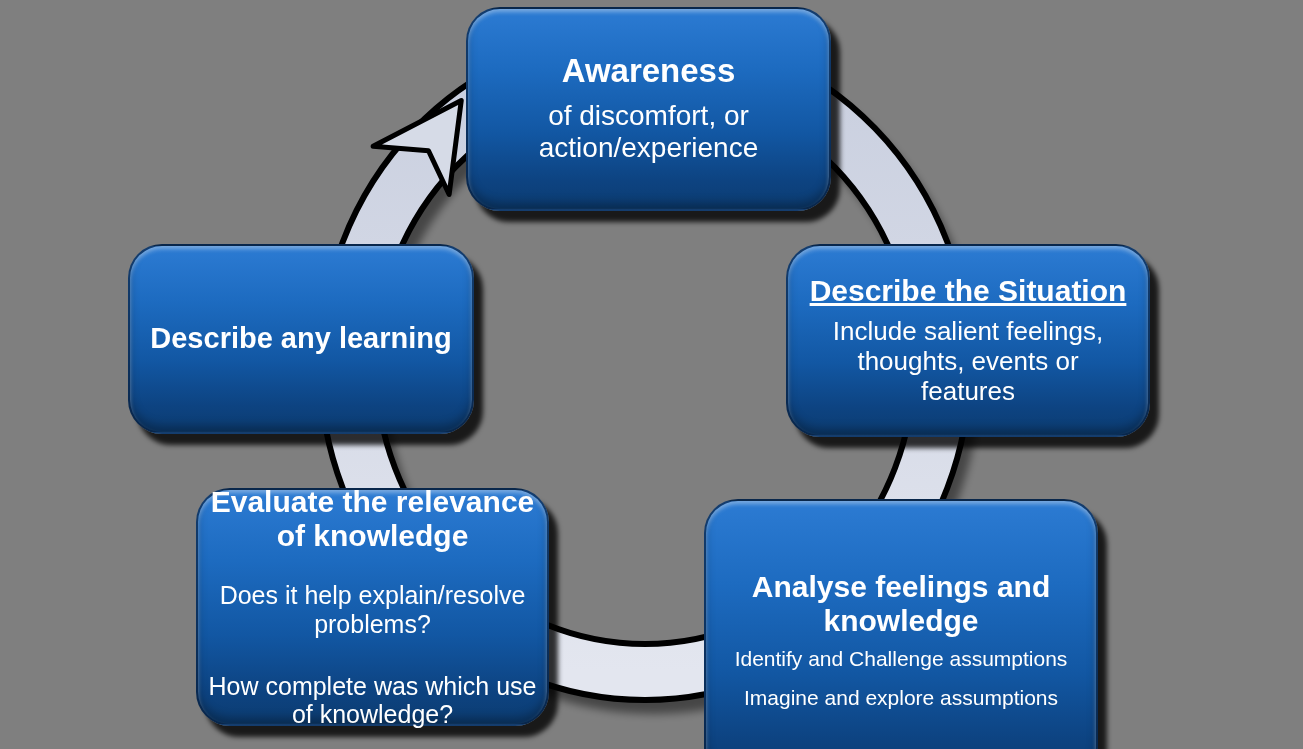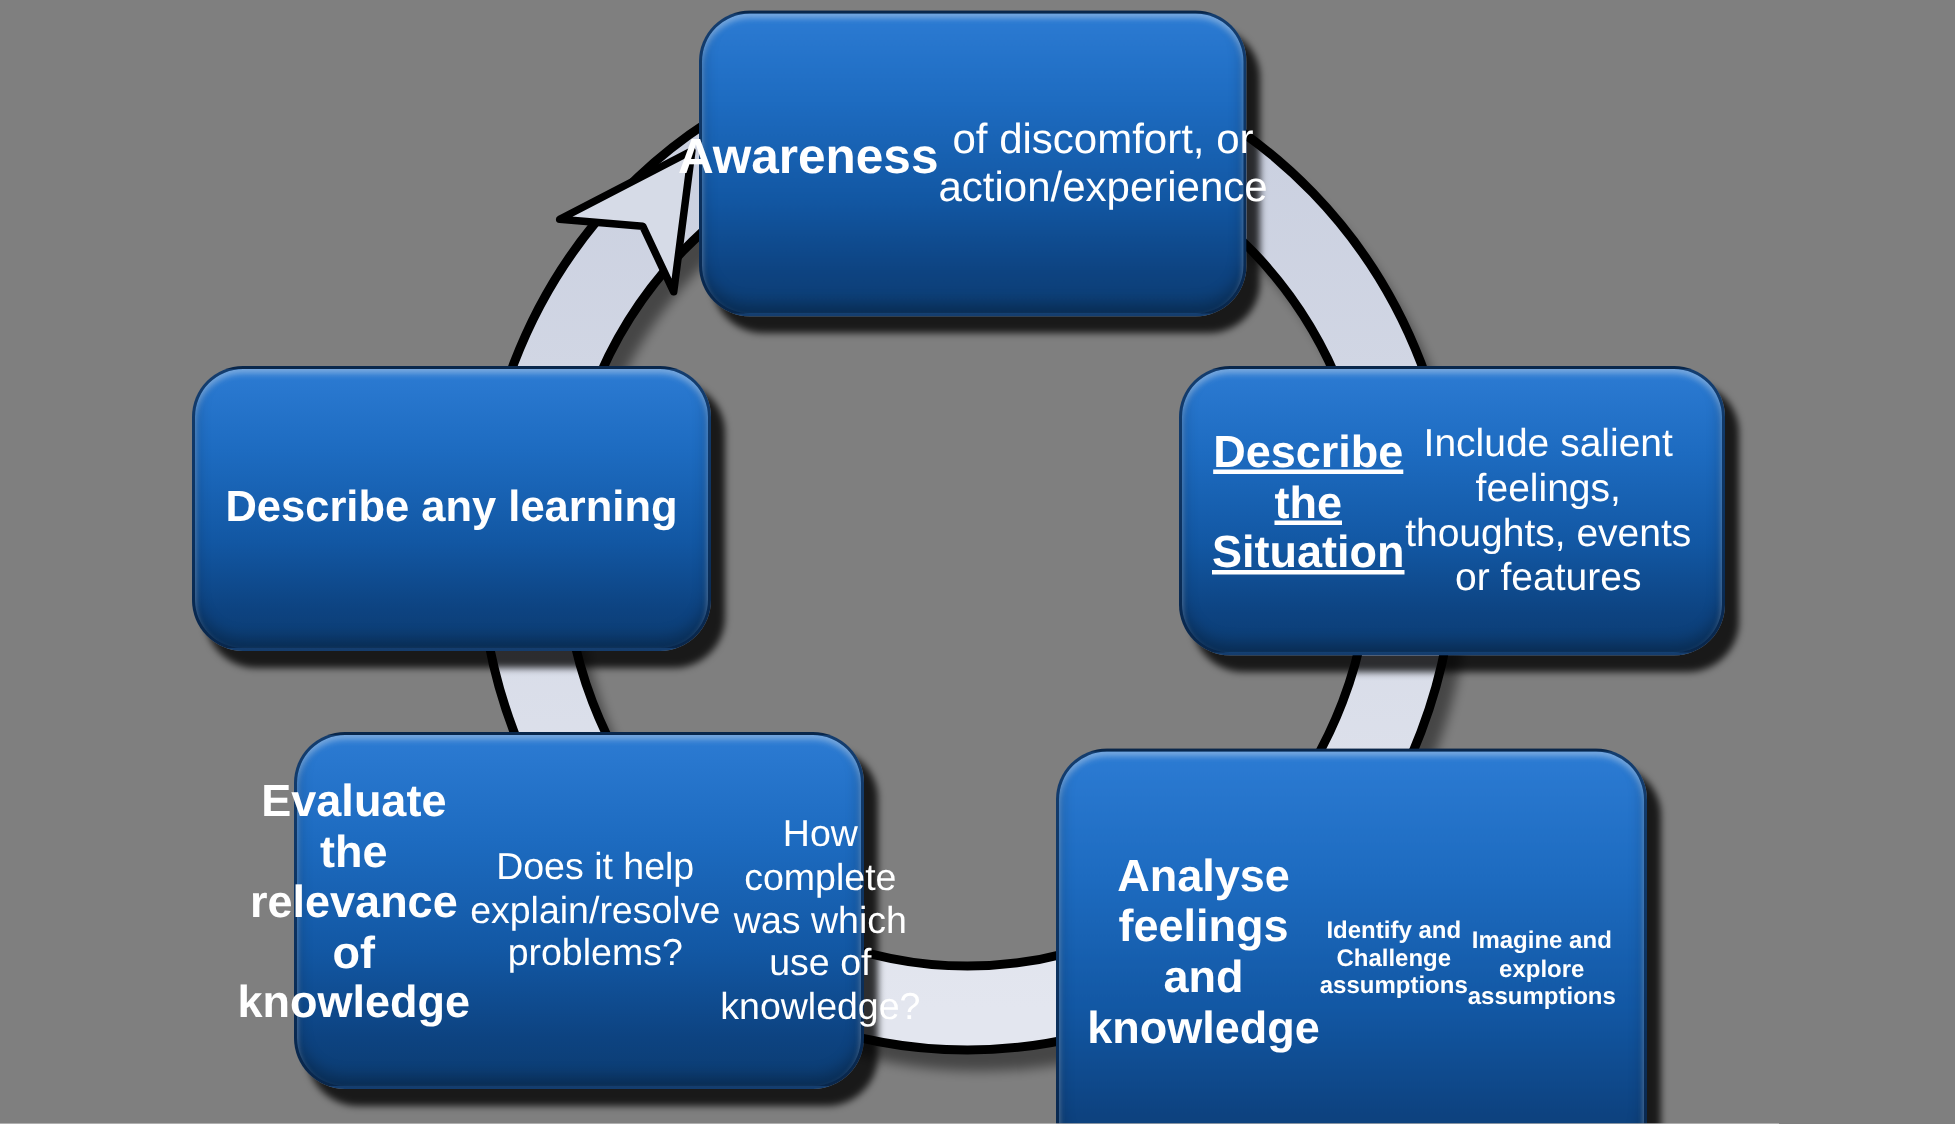--- a/index.html
+++ b/index.html
@@ -15,41 +15,41 @@
     position:absolute;
     z-index:2;
     box-sizing:border-box;
     border-radius:34px;
     border:2px solid rgba(7,28,56,0.65);
     background:linear-gradient(180deg,#2c7bd3 0%, #1d6bc0 30%, #1257a3 62%, #0d4381 86%, #0c3c71 100%);
     box-shadow:9px 11px 5px rgba(0,0,0,0.8),
                inset 0 3px 4px rgba(255,255,255,0.38),
                inset 0 -6px 10px rgba(0,0,0,0.28);
     color:#ffffff;
-    display:flex; flex-direction:row;
+    display:flex; flex-direction:column;
     align-items:center; justify-content:center;
     text-align:center;
   }
   .node .title { font-weight:bold; line-height:1.12; margin-bottom:10px; }
   .node p { margin:0; line-height:1.15; }
   .node p + p { margin-top:14px; }
 
   .n-awareness { left:466px; top:7px;   width:365px; height:204px; padding:0 24px; }
   .n-awareness .title { font-size:33px; }
   .n-awareness p { font-size:28px; }
 
   .n-describe { left:786px; top:244px; width:364px; height:193px; padding:0 20px; }
   .n-describe .title { font-size:30px;text-decoration:underline; }
   .n-describe p { font-size:26px; }
 
   .n-analyse { left:704px; top:499px; width:394px; height:282px; padding:0 22px; }
   .n-analyse .title { font-size:30px; }
-  .n-analyse p { font-size:16px;font-weight:bold; }
+  .n-analyse p { font-size:21px; }
 
-  .n-evaluate { left:196px; top:488px; width:380px; height:238px; padding:12px 10px; }
+  .n-evaluate { left:196px; top:488px; width:353px; height:238px; padding:12px 10px;gap:19px; }
   .n-evaluate .title { font-size:30px; }
   .n-evaluate p { font-size:25px; }
 
   .n-identify { left:128px; top:244px; width:346px; height:190px; padding:0 8px; }
   .n-identify .title { font-size:29px; white-space:nowrap; margin-bottom:2px; }
   .n-identify p { font-size:25px; }
 </style>
 </head>
 <body>
 

